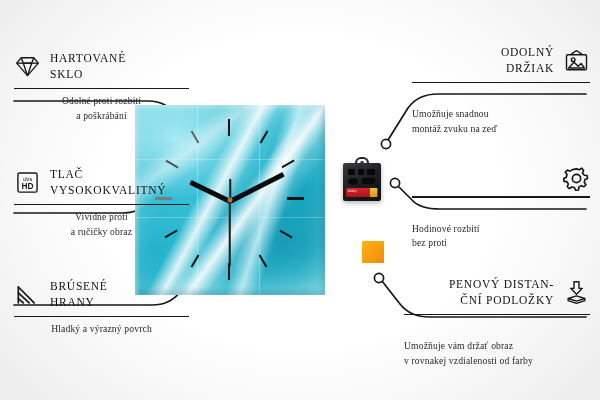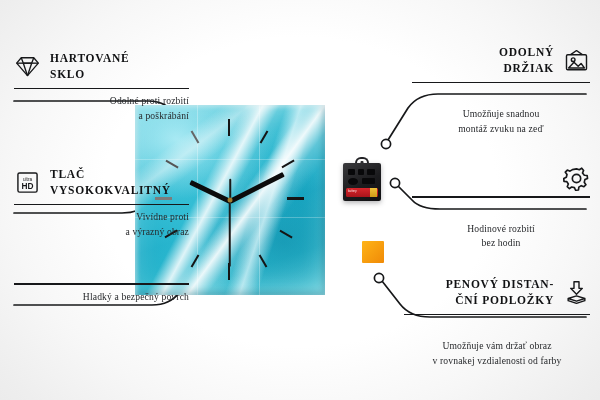--- a/index.html
+++ b/index.html
@@ -23,43 +23,43 @@
   
   .feat { position:absolute; }
   .feat .head {
     display:flex; align-items:center; gap:9px;
   }
   .feat.left .head { justify-content:flex-start; }
   .feat.right .head { justify-content:flex-end; }
 
   .feat .title {
     font-family:"Liberation Serif", serif;
-    font-weight:700;
+    font-weight:400;
     font-size:11.5px;
     letter-spacing:.75px;
     color:#111214;
     line-height:1.42;
     text-transform:uppercase;
   }
   .feat.left .title { text-align:left; }
   .feat.right .title { text-align:right; }
 
   .feat .rule {
     height:1.6px; background:#17181a; margin-top:5px; margin-bottom:5px;
     width:100%;
   }
   .feat .sub {
     font-family:"Liberation Serif", serif;
     font-size:9.6px;
     color:#26282b;
     line-height:1.5;
     letter-spacing:.15px;
   }
-  .feat.left .sub { text-align:right; }
-  .feat.right .sub { text-align:center;margin-top:24px; }
+  .feat.left .sub { text-align:center; }
+  .feat.right .sub { text-align:left;margin-top:24px; }
 
   .ico { width:27px; height:25px; flex:0 0 auto; display:block; }
   .ico svg { display:block; width:100%; height:100%; }
 
   
   #f-glass   { left:14px;  top:50px;  width:175px; }
   #f-print   { left:14px;  top:166px; width:175px; }
   #f-edges   { left:14px;  top:278px; width:175px; }
   #f-holder  { right:10px; top:44px;  width:178px; }
   #f-mech    { right:10px; top:166px; width:178px; }
@@ -253,28 +253,44 @@
         </svg>
       </span>
       <div class="title">
         <div>TLAČ</div>
         <div>VYSOKOKVALITNÝ</div>
       </div>
     </div>
     <div class="rule"></div>
     <div class="sub">
       <div>Vivídne proti</div>
-      <div>a výrazný obraz</div>
+      <div>a ručičky obraz</div>
     </div>
   </div>
 
   <div class="feat left" id="f-edges">
-    <div class="rule"></div>
-    <div class="sub">
-      <div>Hladký a bezpečný povrch</div>
+    <div class="head">
+      <span class="ico">
+        <svg viewBox="0 0 32 30">
+            <g stroke="#17181a" stroke-width="2.1" stroke-linecap="round">
+          <path d="M5 6 L24 25"></path>
+              <path d="M5 13 L18 25"></path>
+              <path d="M5 20 L11 25"></path>
+          <path d="M5 6 L5 25"></path>
+            </g>
+          </svg>
+      </span>
+      <div class="title">
+        <div>BRÚSENÉ</div>
+        <div>HRANY</div>
+      </div>
+    </div>
+    <div class="rule"></div>
+    <div class="sub">
+      <div>Hladký a výrazný povrch</div>
     </div>
   </div>
 
   <div class="feat right" id="f-holder">
     <div class="head">
       <div class="title">
         <div>ODOLNÝ</div>
         <div>DRŽIAK</div>
       </div>
       <span class="ico">
@@ -302,21 +318,21 @@
             <g fill="none" stroke="#17181a" stroke-width="2" stroke-linejoin="round" stroke-linecap="round">
           <path d="M16 3.5 l3.4 1 2.9-1.9 2.2 2.7 -1.3 3.2 2.2 2.6 3.4.3 .4 3.5 -3.1 1.4 -.8 3.3 2 2.8 -2.4 2.5 -3.2-1.3 -2.9 1.8 -.4 3.4 -3.5.3 -1.4-3.1 -3.3-.8 -2.7 2 -2.6-2.3 1.3-3.3 -1.8-2.8 -3.4-.4 -.3-3.5 3.1-1.4 .8-3.3 -2-2.8 2.4-2.5 3.2 1.3 2.9-1.9z"></path>
           <circle cx="16" cy="15" r="5"></circle>
             </g>
           </svg>
       </span>
     </div>
     <div class="rule"></div>
     <div class="sub">
       <div>Hodinové rozbití</div>
-      <div>bez hodin</div>
+      <div>bez proti</div>
     </div>
   </div>
 
   <div class="feat right" id="f-foam">
     <div class="head">
       <div class="title">
         <div>PENOVÝ DISTAN-</div>
         <div>ČNÍ PODLOŽKY</div>
       </div>
       <span class="ico">

